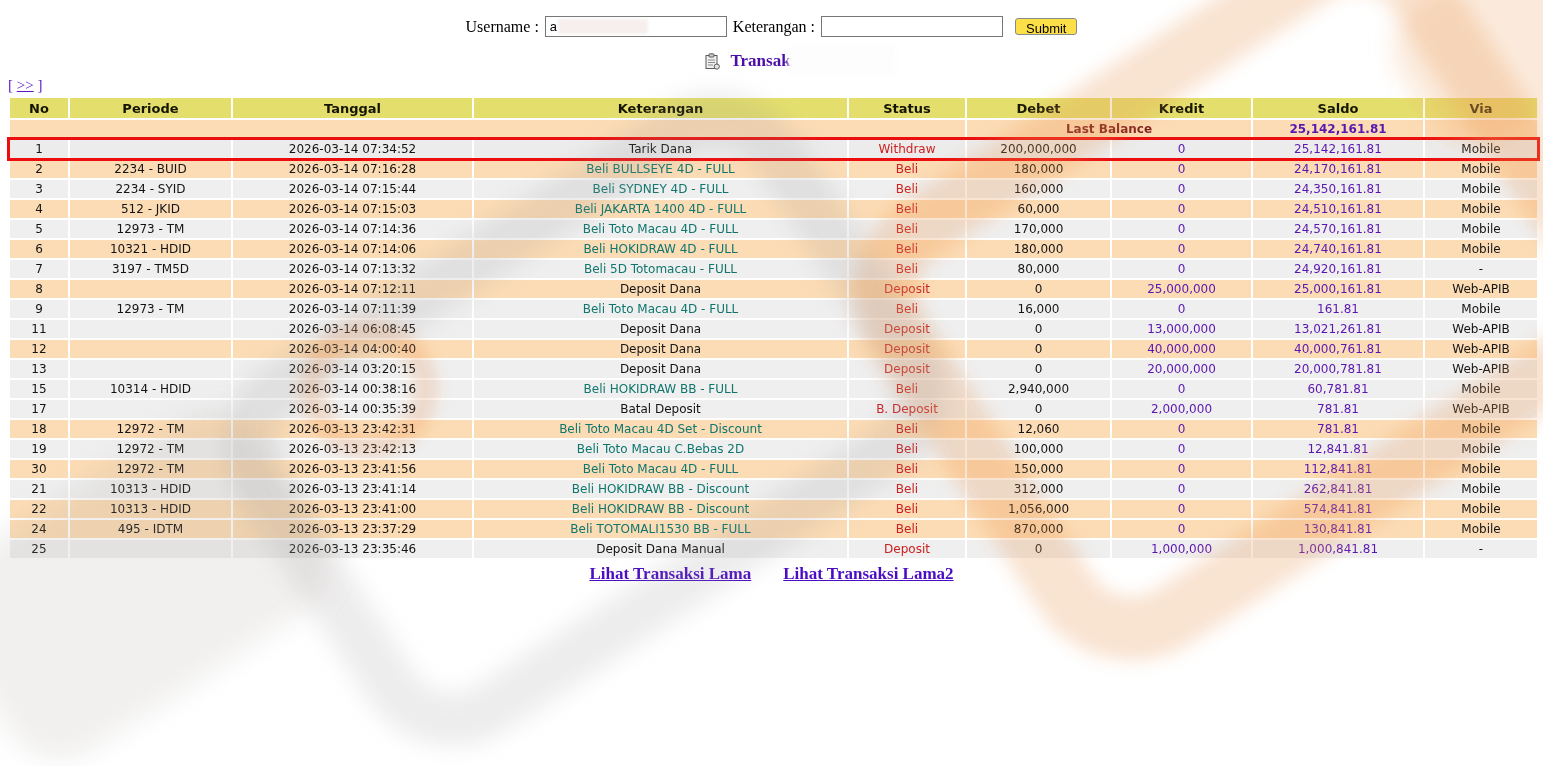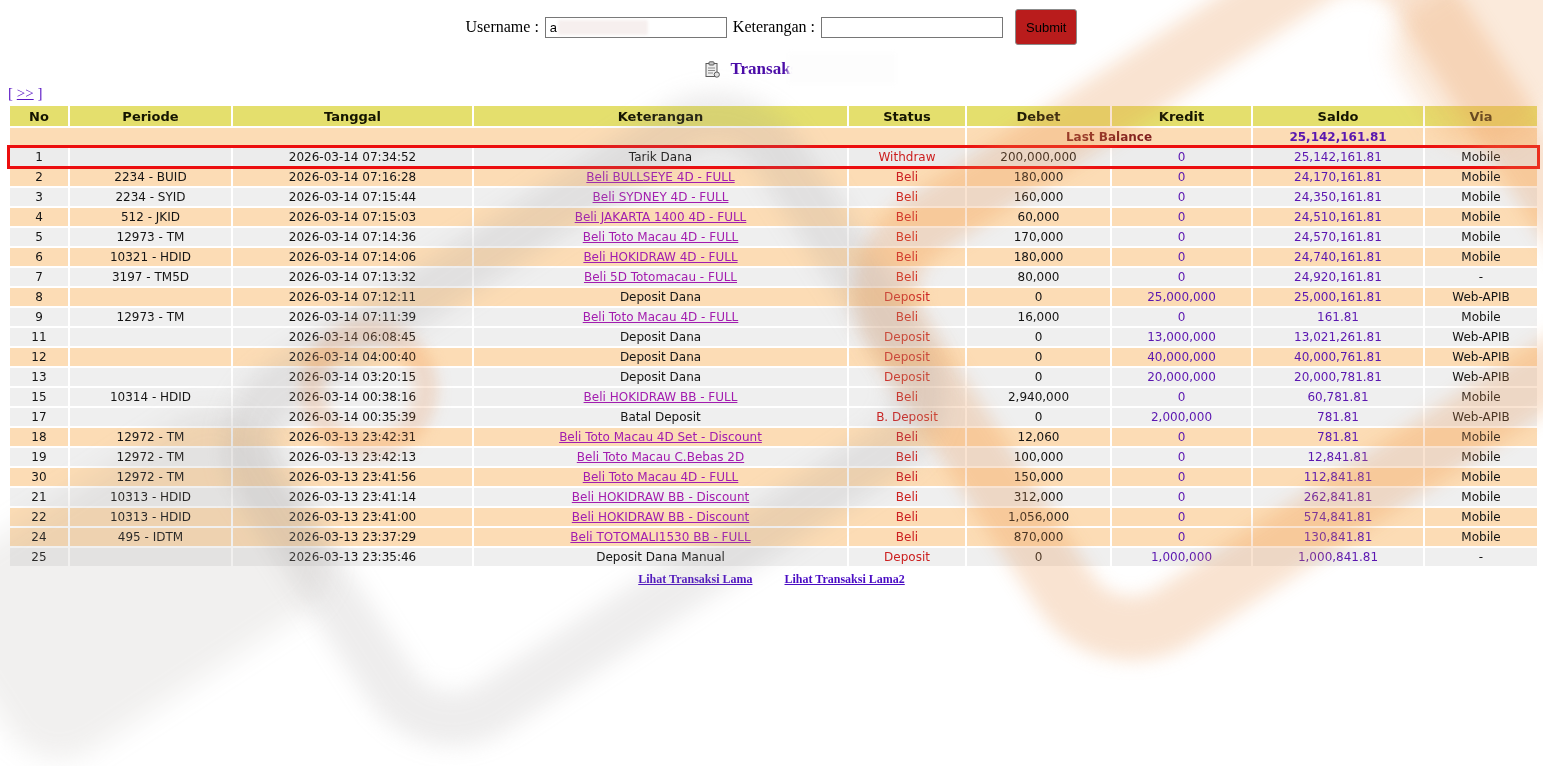--- a/index.html
+++ b/index.html
@@ -1,28 +1,28 @@
 <!DOCTYPE html>
 <html><head>
 <meta charset="utf-8">
 <style>
   html,body { margin:0; padding:0; background:#fff; }
   .page { position:relative; width:1543px; height:766px; background:#fff; overflow:hidden;
           font-family:"DejaVu Sans", sans-serif; }
 
   
   .topform { display:flex; justify-content:center; align-items:center; gap:6px;
-             padding-top:9px; font-family:"Liberation Serif", serif; font-size:16px; color:#000; }
+             padding-top:16px; font-family:"Liberation Serif", serif; font-size:16px; color:#000; }
   .input-wrap { position:relative; display:inline-block; }
   input.txt { width:172px; height:17px; border:1px solid #767676; background:#fff;
               font:13px "Liberation Sans", sans-serif; padding:1px 4px; }
   .redact-user { position:absolute; left:13px; top:3px; width:90px; height:15px;
                  background:#f6efee; filter:blur(1.5px); border-radius:2px; }
-  button.submit { font:13px "Liberation Sans", sans-serif; background:#b91c1c; color:#000;
-                  border:1px solid #8b8b8b; border-radius:3px; padding:2px 10px; margin-left:6px; height:36px; }
+  button.submit { font:13px "Liberation Sans", sans-serif; background:#fde047; color:#000;
+                  border:1px solid #8b8b8b; border-radius:3px; padding:2px 10px; margin-left:6px; height:17px; }
 
   
   .heading { position:relative; display:flex; justify-content:center; align-items:center; gap:11px;
              margin-top:13px; font-family:"Liberation Serif", serif; font-weight:bold;
              font-size:17px; color:#4b0ca8; height:22px; }
   .redact-heading { position:absolute; left:calc(50% + 16px); top:-5px; width:108px; height:31px;
                     background:#fdfdfd; filter:blur(2px); z-index:12; }
 
   
   .pager-row { margin:3px 0 1px 8px; }
@@ -36,27 +36,27 @@
   .tx th { background:#E4DF6D; font-size:13px; font-weight:bold; height:20px; color:#141400;
            padding:0 2px; overflow:hidden; white-space:nowrap;text-align:center; }
   .tx td { height:18px; font-size:12px; text-align:center; color:#141414; padding:0 3px;
            overflow:hidden; white-space:nowrap; }
   tr.peach td { background:#FCDCB5; }
   tr.gray  td { background:#EFEFEF; }
   tr.hl    td { background:#ECECEC; }
   tr.hl    { outline:3px solid #EC0E0E; }
   .tx td.red { color:#CC2020; }
   .tx td.purple { color:#5A16B0; }
-  .tx td.ket.link { color:#a21caf; text-decoration:underline; cursor:pointer; }
+  .tx td.ket.link { color:#0f766e; cursor:pointer; }
   td.lb-label { font-weight:bold; color:#7f1d1d; }
   td.lb-saldo { font-weight:bold; }
 
   
   .footer-links { display:flex; justify-content:center; gap:32px; margin-top:4px; }
-  .footer-links a { font-family:"Liberation Serif", serif; font-weight:bold; font-size:12px;
+  .footer-links a { font-family:"Liberation Serif", serif; font-weight:bold; font-size:17px;
                     color:#4a0cc4; text-decoration:underline; cursor:pointer; }
 
   
   .watermark { position:absolute; inset:0; pointer-events:none; z-index:20; }
   .wm { position:absolute; transform:rotate(-33deg); }
   .wm-orange-big { left:900px; top:30px; width:560px; height:400px;
                    border:64px solid rgba(232,148,78,0.26); border-radius:110px; filter:blur(9px); }
   .wm-gray-mid { left:250px; top:200px; width:560px; height:330px;
                  border:54px solid rgba(150,145,140,0.16); border-radius:100px; filter:blur(11px); }
   .wm-gray-bl { left:-50px; top:470px; width:370px; height:230px;

